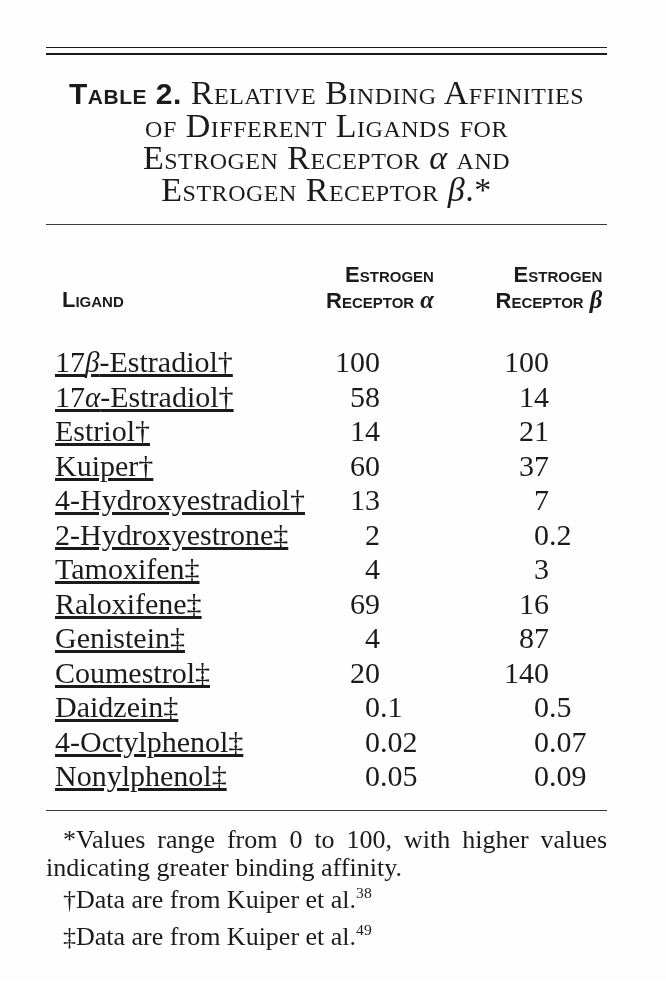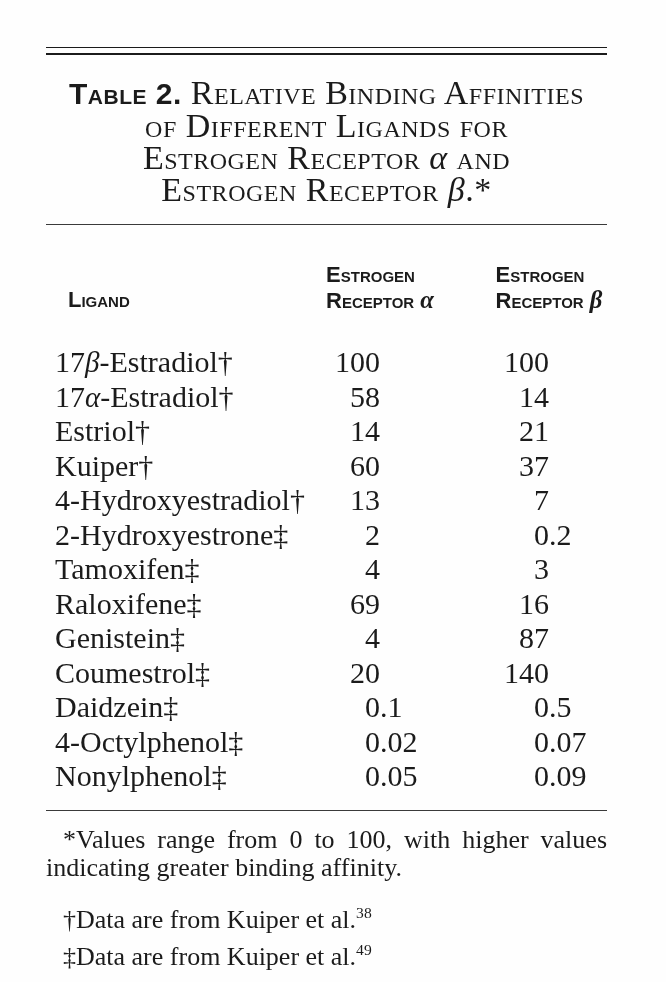--- a/index.html
+++ b/index.html
@@ -58,42 +58,42 @@
   .thead {
     position: relative;
     margin-top: 36px;
     height: 52px;
     font-family: "Liberation Sans", "DejaVu Sans", sans-serif;
     font-weight: 700;
     font-variant: small-caps;
     font-size: 22px;
     line-height: 25px;
   }
-  .ligand-h { position: absolute; left: 22px; bottom: 1px; }
-  .col-h { position: absolute; bottom: 0; text-align: left; transform: translateX(-50%); white-space: nowrap; }
+  .ligand-h { position: absolute; left: 16px; bottom: 1px; }
+  .col-h { position: absolute; bottom: 0; text-align: right; transform: translateX(-50%); white-space: nowrap; }
   .col-h-a { left: 334px; }
   .col-h-b { left: 503px; }
   .col-h .greek { font-weight: 700; font-size: 1.12em; }
 
   
   .tbody { margin-top: 32px; }
   .trow { position: relative; height: 34.5px; line-height: 34.5px; font-size: 30px; }
-  .tname { position: absolute; left: 9px; white-space: nowrap; }
+  .tname { position: absolute; left: 9px; white-space: nowrap; text-decoration: underline; }
   .tname .greek { font-size: 0.97em; }
   .axis { position: absolute; top: 0; width: 0; height: 100%; }
   .axis-a { left: 334px; }
   .axis-b { left: 503px; }
   .axis .ip { position: absolute; right: 0; top: 0; white-space: nowrap; }
   .axis .fp { position: absolute; left: 0; top: 0; white-space: nowrap; }
 
   
   .footnotes { font-size: 26px; line-height: 28px; }
   .fn { margin: 0; text-indent: 17px; }
   .fn-star { margin-top: 15px; text-align: justify; text-align-last: left; }
-  .fn-ref1 { margin-top: 24px; }
+  .fn-ref1 { margin-top: 4px; }
   .fn-ref2 { margin-top: 9px; }
   .fn sup { font-size: 0.6em; line-height: 0; vertical-align: super; }
 </style>
 </head>
 <body>
 
 <div class="page">
   <div class="content">
 
     <div class="rule-double"></div>

